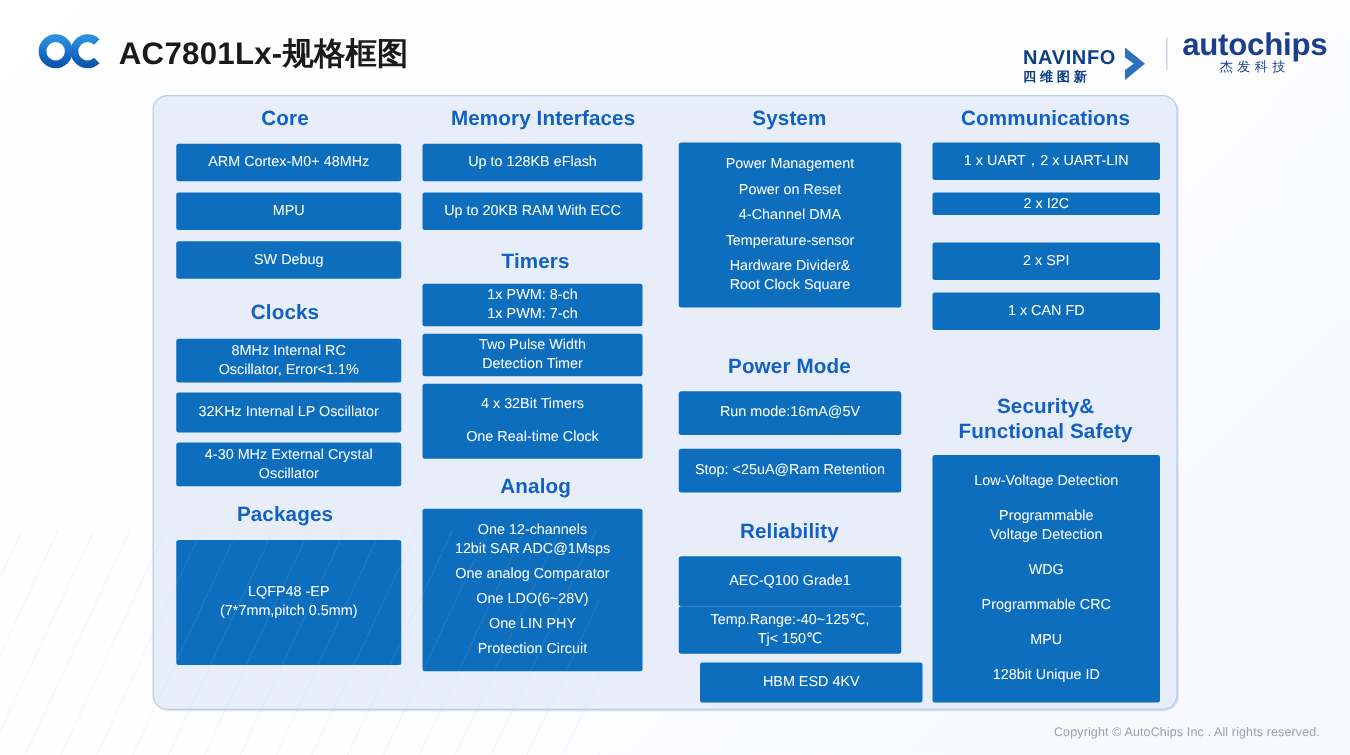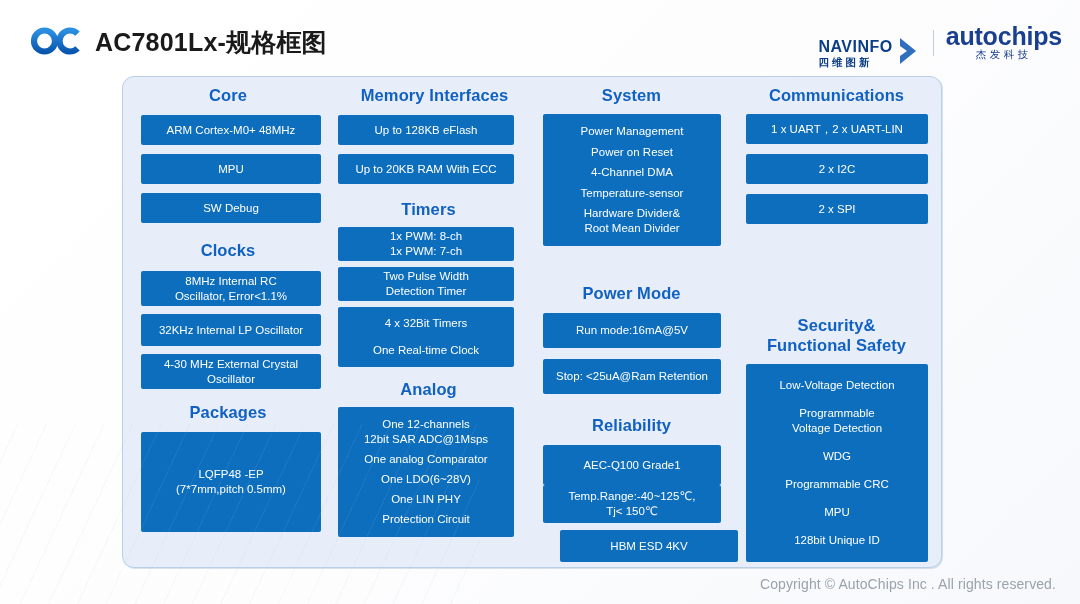--- a/index.html
+++ b/index.html
@@ -187,21 +187,21 @@
   .box.spaced .ln + .ln { margin-top: 12px; }
 
   
   .it { position: absolute; box-sizing: border-box; }
 
   
   .footer {
     position: absolute;
     right: 24px;
     bottom: 12px;
-    font-size: 14px;
+    font-size: 10px;
     color: #9aa3ad;
     letter-spacing: 0.1px;
     white-space: nowrap;
     text-align: center;
   }
 </style>
 </head>
 <body>
 
 <div class="slide">
@@ -327,21 +327,21 @@
       <div class="col col-3">
         <div class="it sect-title" style="left:0;top:8px;width:191px;">System</div>
 
         <div class="it box" style="left:7px;top:37px;width:178px;height:132px;padding:10px 6px;justify-content:space-between;">
           <span class="ln">Power Management</span>
           <span class="ln">Power on Reset</span>
           <span class="ln">4-Channel DMA</span>
           <span class="ln">Temperature-sensor</span>
           <div style="text-align:center;">
             <span class="ln">Hardware Divider&amp;</span>
-            <span class="ln">Root Mean Divider</span>
+            <span class="ln">Root Clock Square</span>
           </div>
         </div>
 
         <div class="it sect-title" style="left:0;top:206px;width:191px;">Power Mode</div>
 
         <div class="it box" style="left:7px;top:236px;width:178px;height:35px;">
           <span class="ln">Run mode:16mA@5V</span>
         </div>
         <div class="it box" style="left:7px;top:282px;width:178px;height:35px;">
           <span class="ln">Stop: &lt;25uA@Ram Retention</span>
@@ -360,25 +360,28 @@
           <span class="ln">HBM ESD  4KV</span>
         </div>
       </div>
 
       <div class="col col-4">
         <div class="it sect-title" style="left:0;top:8px;width:195px;">Communications</div>
 
         <div class="it box" style="left:7px;top:37px;width:182px;height:30px;">
           <span class="ln">1 x UART，2 x UART-LIN</span>
         </div>
-        <div class="it box" style="left:7px;top:77px;width:182px;height:30px;">
+        <div class="it box" style="left:7px;top:77px;width:182px;height:18px;">
           <span class="ln">2 x I2C</span>
         </div>
         <div class="it box" style="left:7px;top:117px;width:182px;height:30px;">
           <span class="ln">2 x SPI</span>
+        </div>
+        <div class="it box" style="left:7px;top:157px;width:182px;height:30px;">
+          <span class="ln">1 x CAN FD</span>
         </div>
 
         <div class="it sect-title" style="left:0;top:238px;width:195px;">
           <div>Security&amp;</div>
           <div>Functional Safety</div>
         </div>
 
         <div class="it box" style="left:7px;top:287px;width:182px;height:198px;padding:14px 6px;justify-content:space-between;">
           <span class="ln">Low-Voltage Detection</span>
           <div style="text-align:center;">

